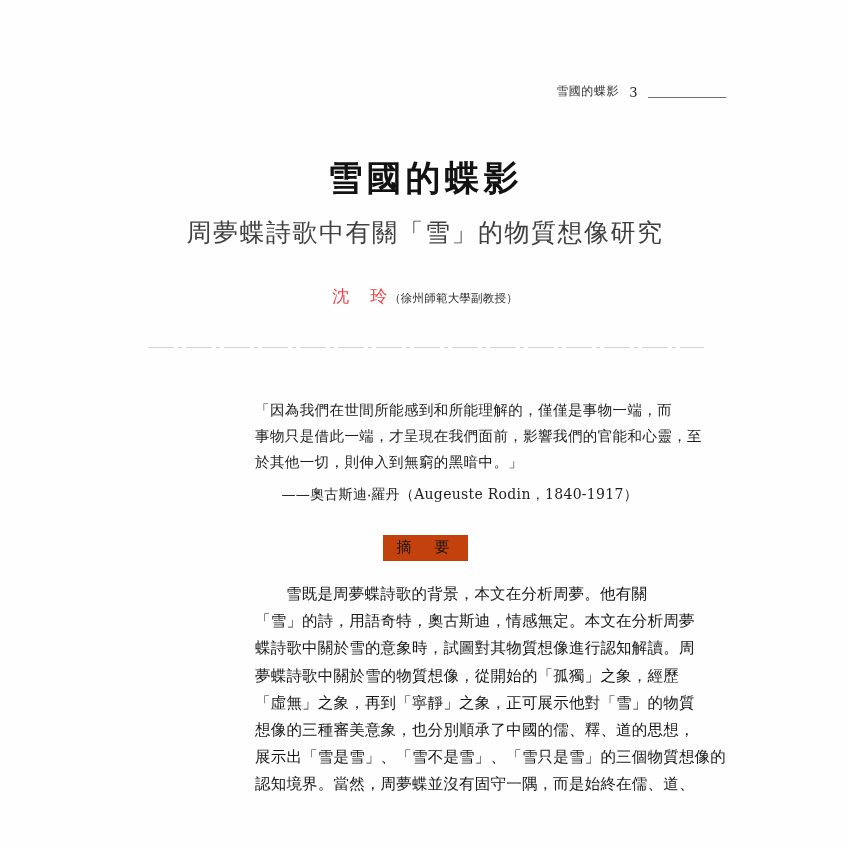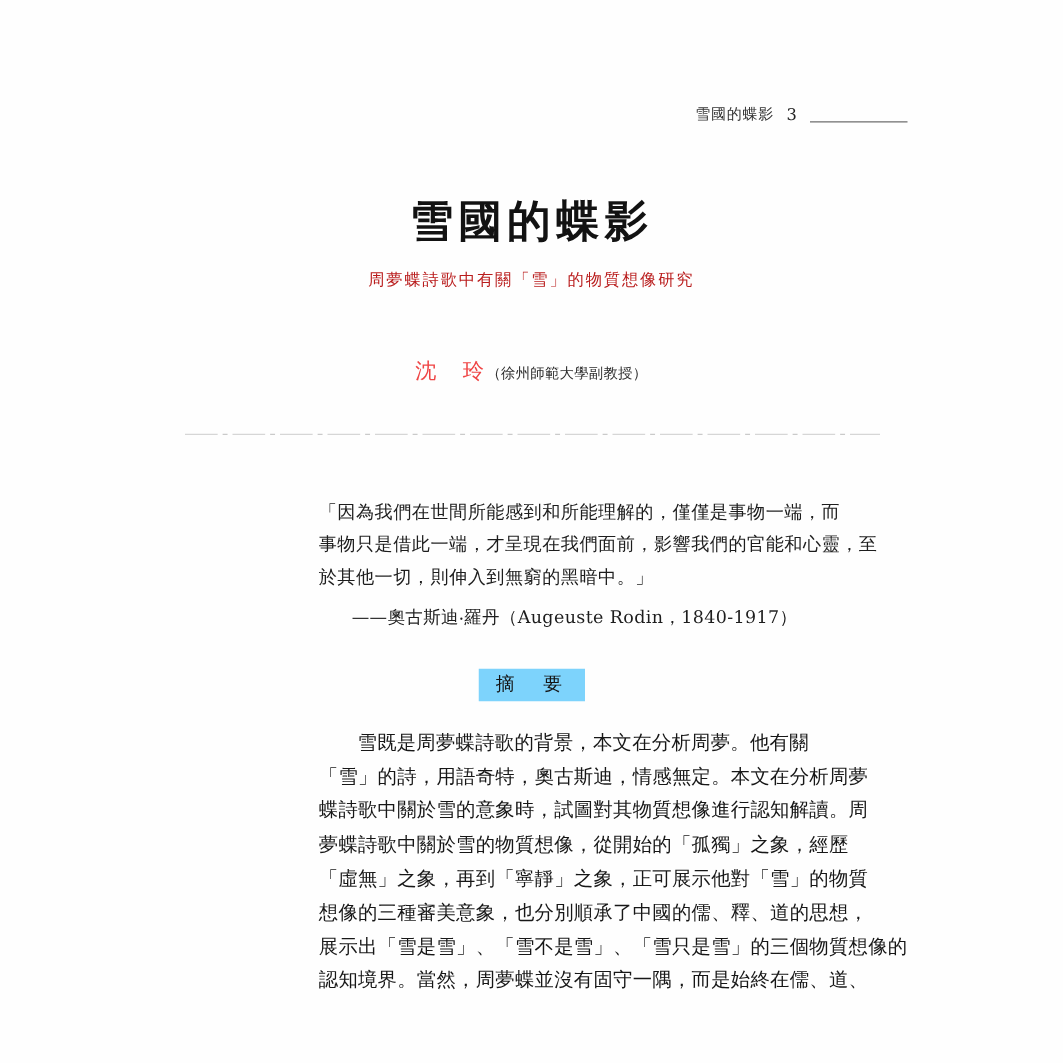--- a/index.html
+++ b/index.html
@@ -70,23 +70,23 @@
     font-size: 35px;
     letter-spacing: 4px;
     color: #121212;
     line-height: 1.25;
     margin: 0;
   }
   .doc-subtitle {
     margin: 16px 0 0 0;
     font-family: "DejaVu Sans", "Liberation Sans", sans-serif;
     font-weight: 400;
-    font-size: 13px;
+    font-size: 25px;
     letter-spacing: 1.5px;
-    color: #b91c1c;
+    color: #404040;
     line-height: 1.3;
   }
 
   
   .authors {
     position: absolute;
     top: 252px;
     left: 0;
     width: 850px;
     text-align: center;
@@ -219,21 +219,21 @@
   <div class="divider"></div>
 
   <div class="epigraph">
     <div class="epi-line">「因為我們在世間所能感到和所能理解的，僅僅是事物一端，而</div>
     <div class="epi-line">事物只是借此一端，才呈現在我們面前，影響我們的官能和心靈，至</div>
     <div class="epi-line">於其他一切，則伸入到無窮的黑暗中。」</div>
     <div class="epi-attrib">——奧古斯迪‧羅丹（Augeuste Rodin，1840-1917）</div>
   </div>
 
   <div class="abstract-heading-wrap">
-    <span class="abstract-heading" style="background: #7dd3fc;">摘　要</span>
+    <span class="abstract-heading" style="background: #c2410c;">摘　要</span>
   </div>
 
   <div class="abstract-body">
     <div class="abs-line indent">雪既是周夢蝶詩歌的背景，本文在分析周夢。他有關</div>
     <div class="abs-line">「雪」的詩，用語奇特，奧古斯迪，情感無定。本文在分析周夢</div>
     <div class="abs-line">蝶詩歌中關於雪的意象時，試圖對其物質想像進行認知解讀。周</div>
     <div class="abs-line">夢蝶詩歌中關於雪的物質想像，從開始的「孤獨」之象，經歷</div>
     <div class="abs-line">「虛無」之象，再到「寧靜」之象，正可展示他對「雪」的物質</div>
     <div class="abs-line">想像的三種審美意象，也分別順承了中國的儒、釋、道的思想，</div>
     <div class="abs-line">展示出「雪是雪」、「雪不是雪」、「雪只是雪」的三個物質想像的</div>

